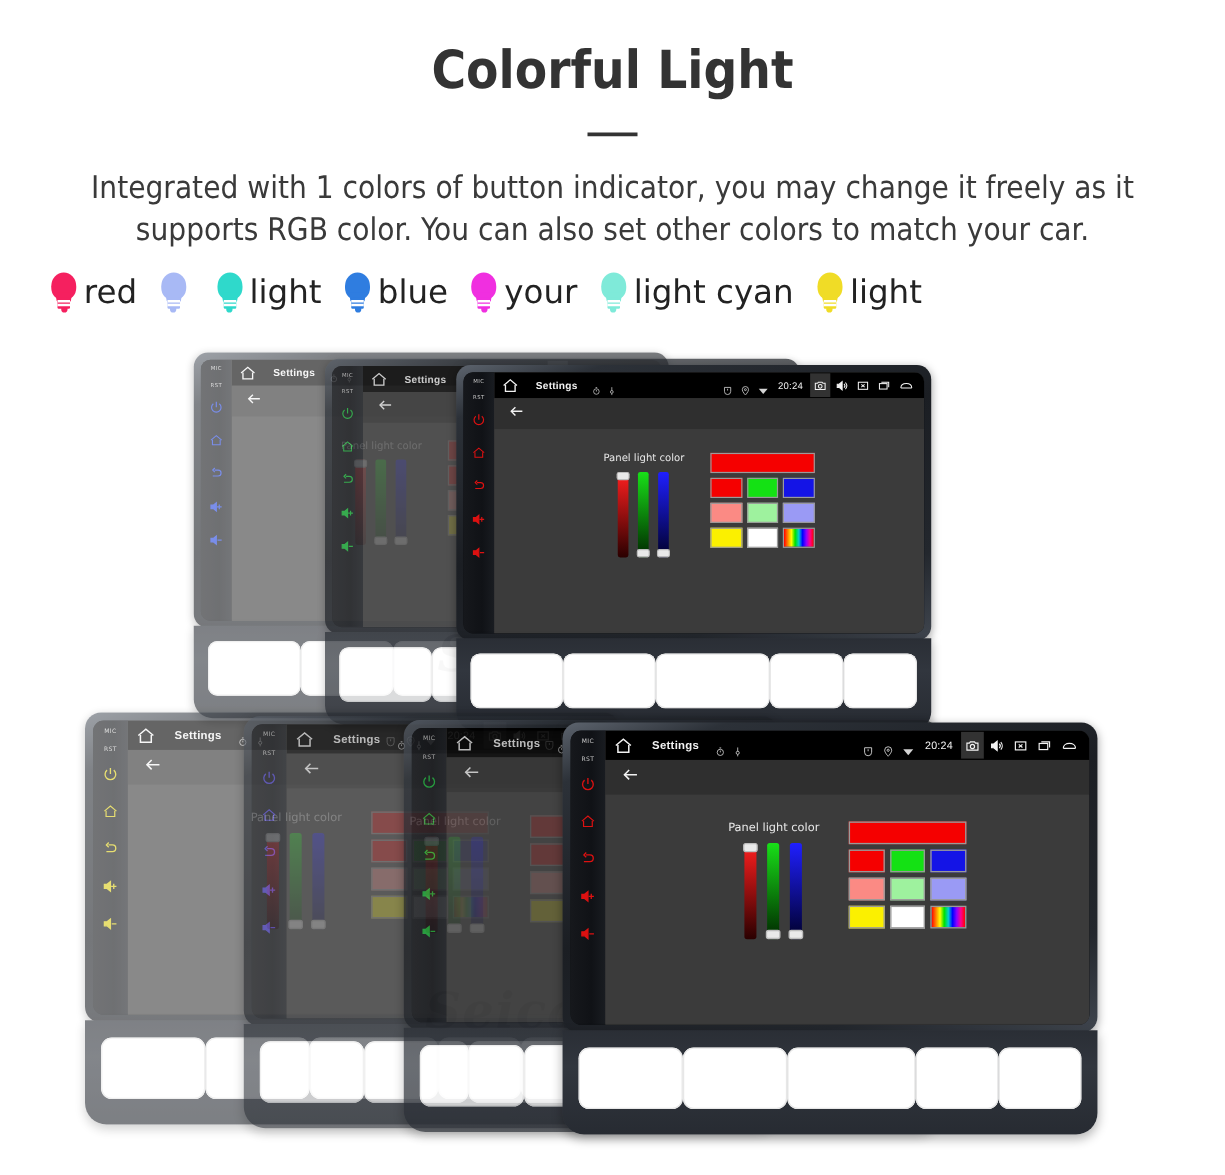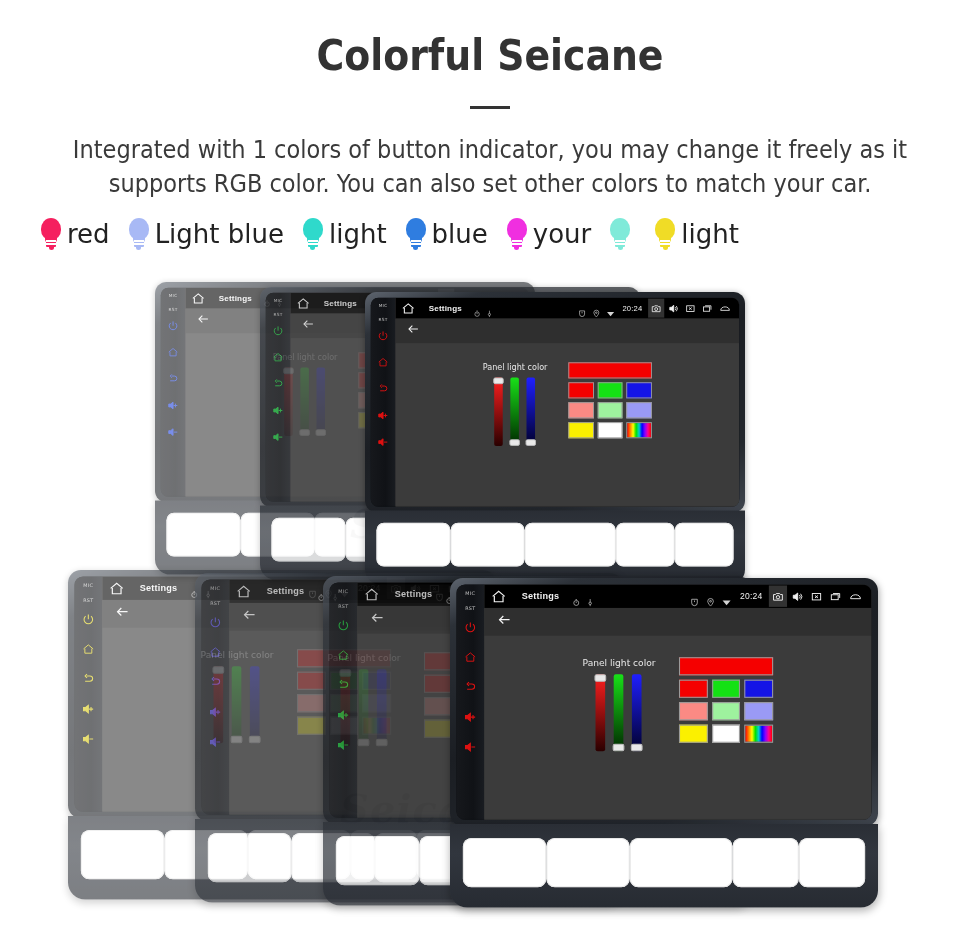--- a/index.html
+++ b/index.html
@@ -214,21 +214,21 @@
     pointer-events:none;
   }
   .wm1{left:350px;top:500px;font-size:40px;}
   .wm2{left:340px;top:785px;font-size:40px;}
 </style>
 </head>
 <body>
 
 <div class="page">
 
-  <div class="hero-title">Colorful Seicane</div>
+  <div class="hero-title">Colorful Light</div>
   <div class="divider"></div>
   <div class="desc">Integrated with 1 colors of button indicator, you may change it freely as it supports RGB color. You can also set other colors to match your car.</div>
 
   <div class="legend" id="legend">
       <div class="legend-item">
         <span class="bulb" style="color: rgb(245, 32, 95);">
           <span class="glass"></span>
           <span class="base">
             <i></i>
             <i></i>
@@ -239,21 +239,20 @@
       </div>
       <div class="legend-item">
         <span class="bulb" style="color: rgb(168, 185, 245);">
           <span class="glass"></span>
           <span class="base">
             <i></i>
             <i></i>
           </span>
           <span class="tip"></span>
         </span>
-        <span class="legend-label">Light blue</span>
       </div>
       <div class="legend-item">
         <span class="bulb" style="color: rgb(47, 217, 203);">
           <span class="glass"></span>
           <span class="base">
             <i></i>
             <i></i>
           </span>
           <span class="tip"></span>
         </span>
@@ -283,20 +282,21 @@
       </div>
       <div class="legend-item">
         <span class="bulb" style="color: rgb(127, 234, 217);">
           <span class="glass"></span>
           <span class="base">
             <i></i>
             <i></i>
           </span>
           <span class="tip"></span>
         </span>
+        <span class="legend-label">light cyan</span>
       </div>
       <div class="legend-item">
         <span class="bulb" style="color: rgb(240, 220, 38);">
           <span class="glass"></span>
           <span class="base">
             <i></i>
             <i></i>
           </span>
           <span class="tip"></span>
         </span>

